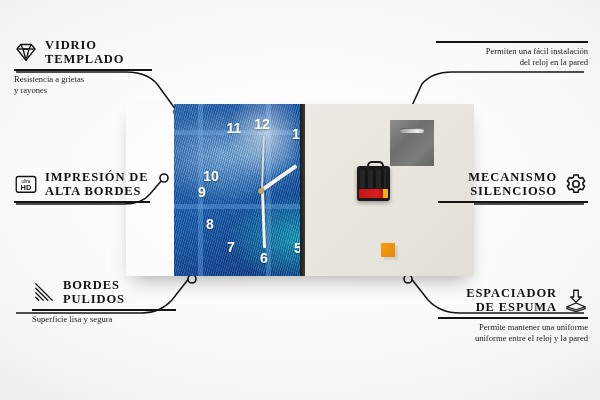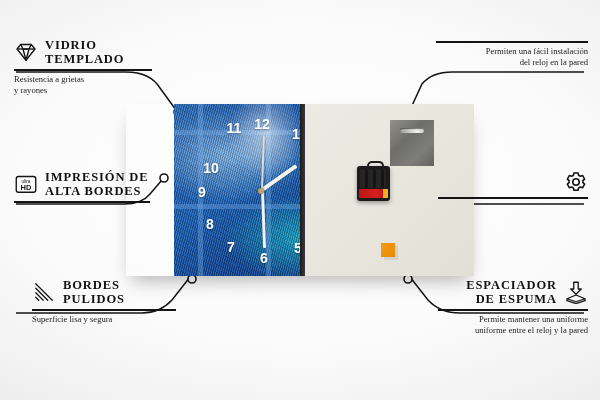--- a/index.html
+++ b/index.html
@@ -94,21 +94,21 @@
   .left .row{justify-content:flex-start;}
   .left .title,.left .desc{text-align:left;}
   .right .row{justify-content:flex-end;}
   .right .title,.right .desc{text-align:right;}
   .ic{width:24px;height:24px;flex:0 0 24px;display:block;}
   #co-vidrio{left:14px;top:38px;width:138px;}
   #co-impresion{left:14px;top:170px;width:136px;}
   #co-bordes{left:32px;top:278px;width:144px;}
   #co-manejas{right:12px;top:38px;width:152px;}
   #co-mecanismo{right:12px;top:170px;width:150px;}
-  #co-espaciador{right:12px;top:278px;width:150px;}
+  #co-espaciador{right:12px;top:286px;width:150px;}
   #leaders{position:absolute;left:0;top:0;width:600px;height:400px;pointer-events:none;}
 </style>
 </head>
 <body>
 
 <div id="stage">
 
   <svg id="leaders" viewBox="0 0 600 400">
     <g fill="none" stroke="#141414" stroke-width="1.5">
       <path d="M16,72 L126,72 Q150,72 160,88 L176,110"></path>
@@ -140,21 +140,21 @@
       <span class="num" style="left:88px;top:20px">12</span>
       <span class="num" style="left:122px;top:30px">1</span>
       <span class="num" style="left:148px;top:56px">2</span>
       <span class="num" style="left:155px;top:86px">3</span>
       <span class="num" style="left:148px;top:119px">4</span>
       <span class="num" style="left:124px;top:144px">5</span>
       <span class="num" style="left:90px;top:154px">6</span>
       <span class="num" style="left:57px;top:143px">7</span>
       <span class="num" style="left:36px;top:120px">8</span>
       <span class="num" style="left:28px;top:88px">9</span>
-      <span class="num" style="left:37px;top:64px">10</span>
+      <span class="num" style="left:37px;top:72px">10</span>
       <span class="num" style="left:60px;top:24px">11</span>
 
       <div class="hand" id="hand-minute"></div>
       <div class="hand" id="hand-hour"></div>
       <div class="hand" id="hand-second"></div>
       <div id="hand-cap"></div>
     </div>
 
     <div id="clock-edge"></div>
 
@@ -222,20 +222,22 @@
   </div>
 
   <div class="callout right" id="co-manejas">
     <div class="rule"></div>
     <div class="desc">Permiten una fácil instalación
 del reloj en la pared</div>
   </div>
 
   <div class="callout right" id="co-mecanismo">
     <div class="row">
+      <div class="title">MECANISMO
+SILENCIOSO</div>
       <svg class="ic" viewBox="0 0 32 32">
         <g fill="none" stroke="#141414" stroke-width="2.1" stroke-linejoin="round">
           <path d="M13.2 4 h5.6 l.7 3.1 2.2 1.3 3-1.1 2.8 4.8 -2.3 2.1 0 2.6 2.3 2.1 -2.8 4.8 -3-1.1 -2.2 1.3 -.7 3.1 h-5.6 l-.7-3.1 -2.2-1.3 -3 1.1 -2.8-4.8 2.3-2.1 0-2.6 -2.3-2.1 2.8-4.8 3 1.1 2.2-1.3 Z"></path>
           <circle cx="16" cy="16" r="4.3"></circle>
         </g>
       </svg>
     </div>
     <div class="rule"></div>
   </div>
 

